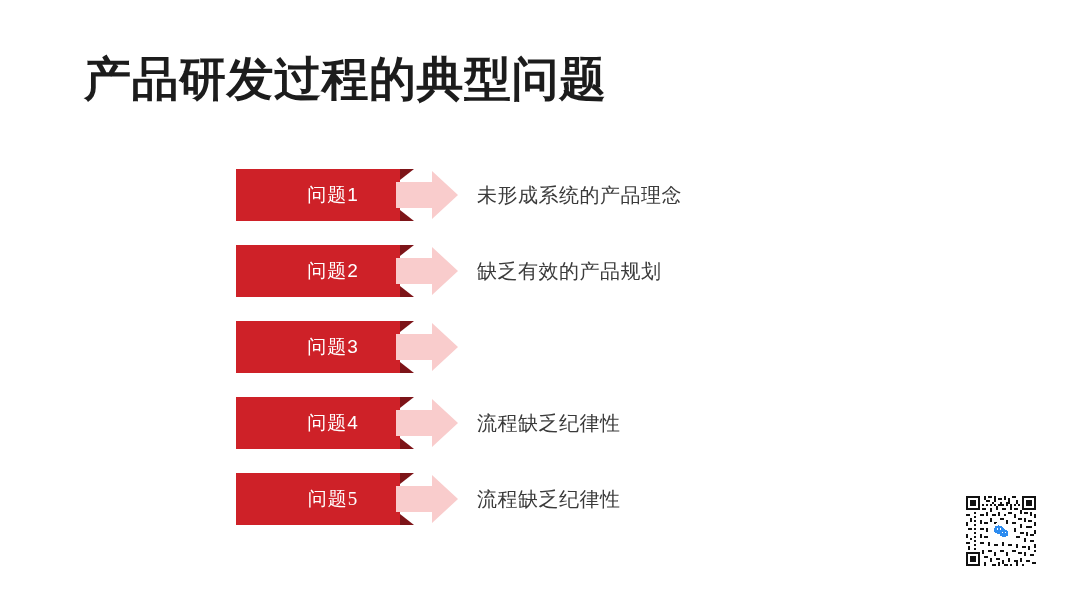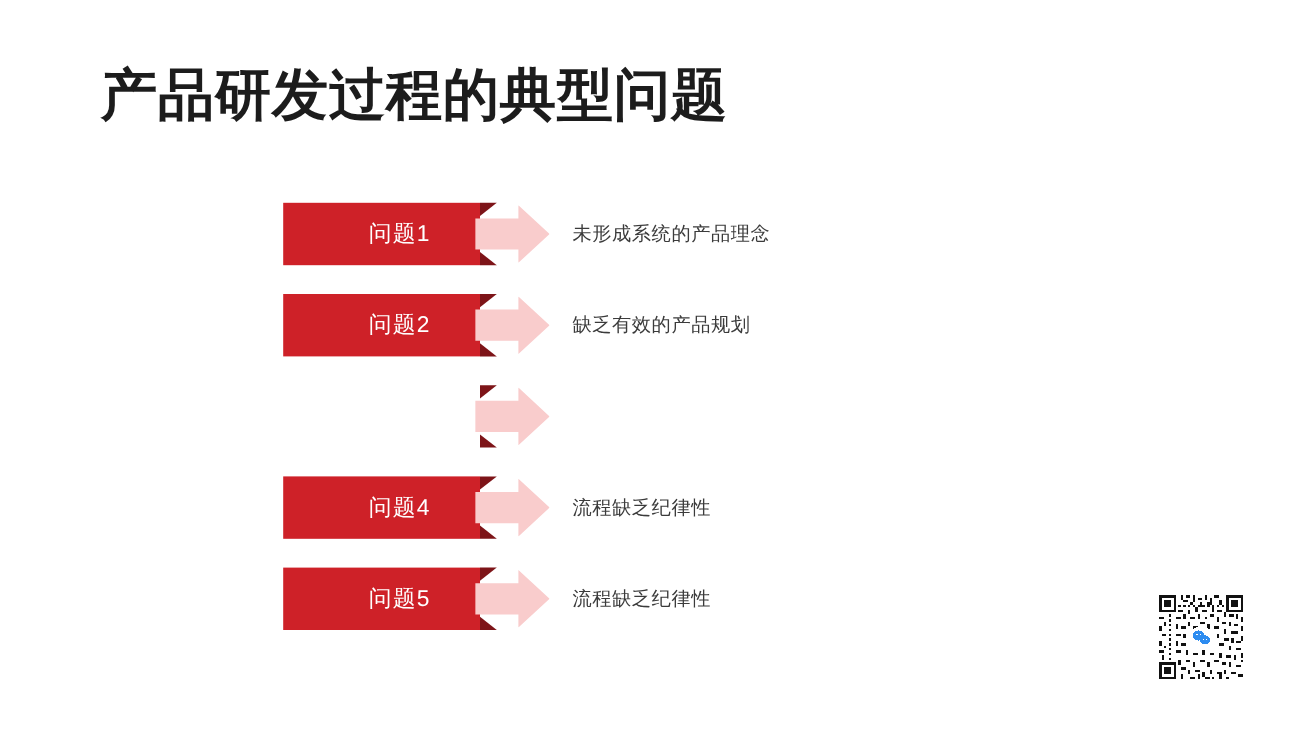--- a/index.html
+++ b/index.html
@@ -36,21 +36,21 @@
     position: absolute;
     left: 0;
     top: 169px;
     width: 1080px;
   }
   .row {
     position: relative;
     height: 52px;
     margin-bottom: 24px;
   }
-  .row:last-child { margin-bottom: 0; }
+  .row:last-child { margin-bottom: 0; font-family: Liberation Serif, serif; }
 
   
   .chip {
     position: absolute;
     left: 236px;
     top: 0;
     width: 164px;
     height: 52px;
     background: #CE2128;
     box-sizing: border-box;
@@ -101,21 +101,21 @@
   .arrow svg { display: block; }
 
   
   .desc {
     position: absolute;
     left: 477px;
     top: 0;
     height: 52px;
     display: flex;
     align-items: center;
-    font-size: 16px;
+    font-size: 20px;
     color: #3b3b3b;
     letter-spacing: 0.5px;
     white-space: nowrap;
   }
 
   
   #qr {
     position: absolute;
     left: 962px;
     top: 492px;
@@ -156,20 +156,23 @@
       <div class="fold fold-bottom"></div>
       <div class="arrow">
         <svg width="62" height="48" viewBox="0 0 62 48">
           <polygon points="0,11 36,11 36,0 62,24 36,48 36,37 0,37" fill="#F9CCCC"></polygon>
         </svg>
       </div>
       <div class="desc">缺乏有效的产品规划</div>
     </div>
 
     <div class="row">
+      <div class="chip">
+        <div class="chip-label">问题3</div>
+      </div>
       <div class="fold fold-top"></div>
       <div class="fold fold-bottom"></div>
       <div class="arrow">
         <svg width="62" height="48" viewBox="0 0 62 48">
           <polygon points="0,11 36,11 36,0 62,24 36,48 36,37 0,37" fill="#F9CCCC"></polygon>
         </svg>
       </div>
     </div>
 
     <div class="row">

